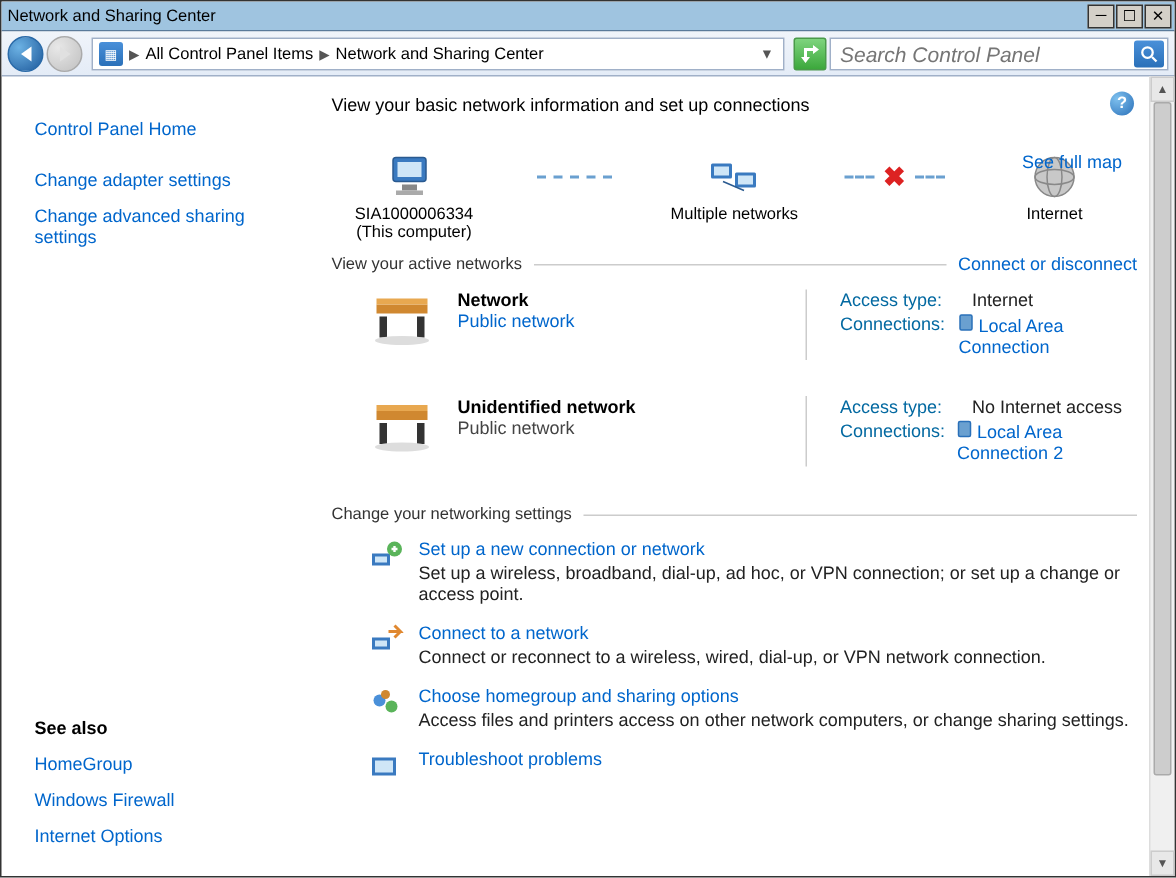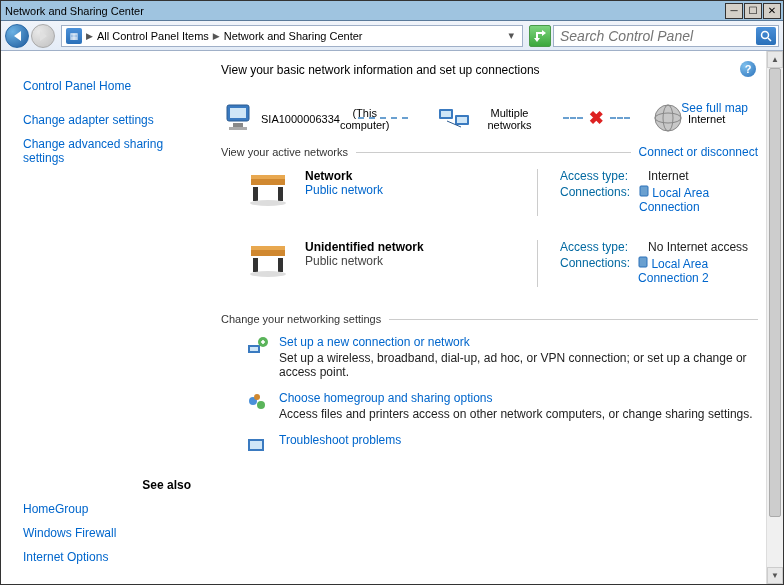--- a/index.html
+++ b/index.html
@@ -23,26 +23,26 @@
   .searchbtn { width:20px;height:18px; background: linear-gradient(#4a90d9,#2a70b9); border-radius:2px; display:flex;align-items:center;justify-content:center; color:#fff; cursor:pointer; }
   .content-outer { display: flex; height: calc(100% - 50px); }
   .content { display: flex; flex: 1; position: relative; overflow: hidden; }
   .scrollbar { width: 17px; background: #f0f0f0; border-left: 1px solid #ddd; display:flex; flex-direction:column; }
   .scrollbar .sbtn { height: 17px; background: #e8e8e8; border:1px solid #ccc; display:flex;align-items:center;justify-content:center; font-size:8px; color:#555; cursor:pointer; }
   .scrollbar .strack { flex:1; position:relative; }
   .scrollbar .sthumb { position:absolute; top:0; left:2px; right:2px; height:90%; background:#cdcdcd; border:1px solid #aaa; border-radius:2px; cursor:pointer; }
   .sidebar { width: 200px; padding: 28px 10px 10px 22px; display:flex; flex-direction:column; }
   .sidebar a { color: #0066cc; text-decoration: none; margin-bottom: 10px; cursor:pointer; font-size: 12px; }
   .sidebar .spacer { flex:1; }
-  .sidebar h4 { font-size: 12px; font-weight: bold; margin-bottom: 10px; text-align: right; }
+  .sidebar h4 { font-size: 12px; font-weight: bold; margin-bottom: 10px; }
   .main { flex: 1; padding: 12px 8px 0 20px; position: relative; }
   .help-icon { position: absolute; top: 10px; right: 10px; width:16px;height:16px;border-radius:50%;background:radial-gradient(circle at 30% 30%,#7ec0ee,#2a70b9);color:#fff;display:flex;align-items:center;justify-content:center;font-weight:bold;font-size:11px;cursor:pointer;}
   .main-heading { font-size: 12px; margin-bottom: 24px; }
   .map-row { display: flex; align-items: flex-start; gap: 10px; position:relative; margin-bottom: 8px; }
-  .map-node { display:flex; flex-direction:row; align-items:center; width: 110px; font-size: 11px; text-align:center; }
+  .map-node { display:flex; flex-direction:column; align-items:center; width: 110px; font-size: 11px; text-align:center; }
   .node-icon { width: 40px; height: 34px; margin-bottom: 2px; display:flex;align-items:center;justify-content:center; }
   .node-line { flex:1; display:flex; align-items:center; justify-content:center; height:34px; }
   .dashline { width: 50px; border-top: 2px dashed #6aa0d0; }
   .redx { color:#d22; font-size:18px; font-weight:bold; margin:0 6px; }
   .see-full-map { position:absolute; right: 10px; top: 0; color:#0066cc; cursor:pointer; font-size:12px; }
   .section-title { font-size: 11px; color:#333; margin: 8px 0 4px; display:flex; align-items:center; gap:8px; }
   .section-title .rule { flex:1; border-top:1px solid #ccc; }
   .section-title .link { color:#0066cc; cursor:pointer; font-size:12px; }
   .network-block { display:flex; gap: 14px; padding: 6px 0 18px 24px; }
   .nbicon { width:46px; height:40px; }
@@ -241,20 +241,28 @@
         <div class="ticon"><svg width="24" height="24" viewBox="0 0 24 24">
                 <rect x="3" y="10" width="12" height="8" fill="#3a7ac0"></rect>
                 <rect x="5" y="12" width="8" height="4" fill="#cfe6f7"></rect>
                 <circle cx="18" cy="7" r="5" fill="#5ab45a"></circle>
                 <path d="M16 7 h4 M18 5 v4" stroke="#fff" stroke-width="1.6"></path>
               </svg></div>
         <div class="tinfo"><a class="tlink">Set up a new connection or network</a><div class="tdesc">Set up a wireless, broadband, dial-up, ad hoc, or VPN connection; or set up a change or access point.</div></div>
       </div>
       <div class="task">
         <div class="ticon"><svg width="24" height="24" viewBox="0 0 24 24">
+                <rect x="3" y="10" width="12" height="8" fill="#3a7ac0"></rect>
+                <rect x="5" y="12" width="8" height="4" fill="#cfe6f7"></rect>
+                <path d="M14 6 L22 6 L18 2 M22 6 L18 10" stroke="#e08830" stroke-width="2" fill="none"></path>
+              </svg></div>
+        <div class="tinfo"><a class="tlink">Connect to a network</a><div class="tdesc">Connect or reconnect to a wireless, wired, dial-up, or VPN network connection.</div></div>
+      </div>
+      <div class="task">
+        <div class="ticon"><svg width="24" height="24" viewBox="0 0 24 24">
                 <circle cx="8" cy="10" r="4" fill="#4a90d9"></circle>
                 <circle cx="16" cy="14" r="4" fill="#5ab45a"></circle>
                 <circle cx="12" cy="6" r="3" fill="#d08830"></circle>
               </svg></div>
         <div class="tinfo"><a class="tlink">Choose homegroup and sharing options</a><div class="tdesc">Access files and printers access on other network computers, or change sharing settings.</div></div>
       </div>
       <div class="task">
         <div class="ticon"><svg width="24" height="24" viewBox="0 0 24 24">
                 <rect x="3" y="6" width="16" height="12" fill="#3a7ac0"></rect>
                 <rect x="5" y="8" width="12" height="8" fill="#cfe6f7"></rect>

